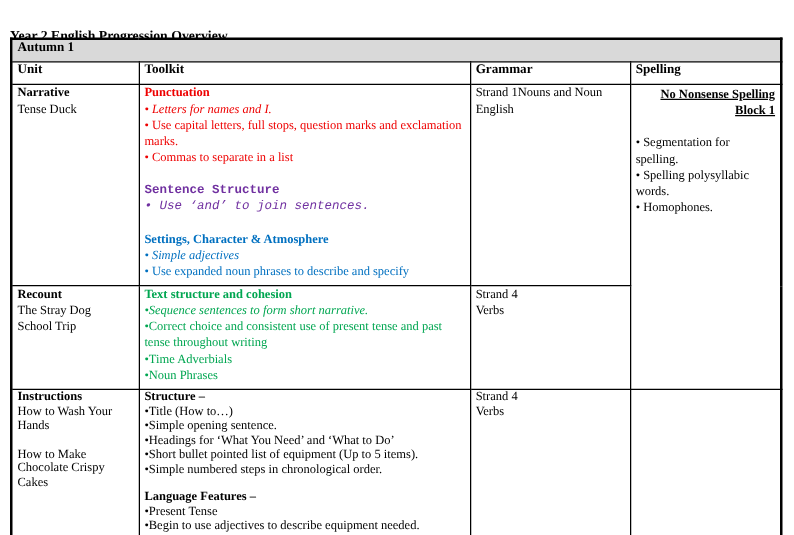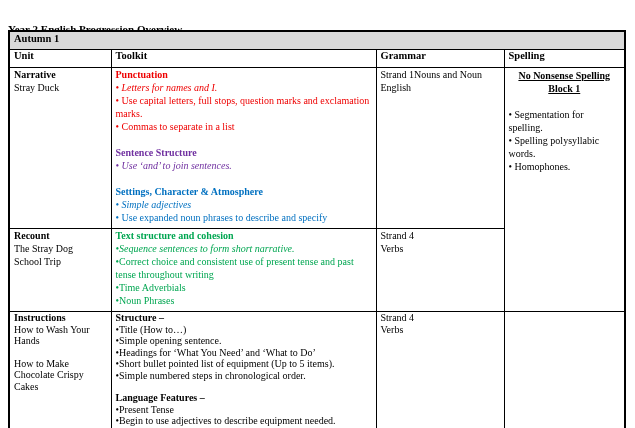--- a/index.html
+++ b/index.html
@@ -8,28 +8,28 @@
   table.grid{position:absolute;left:8px;top:30px;width:616px;border-collapse:collapse;table-layout:fixed;border:2px solid var(--border,#000);}
   td{border:1px solid var(--border,#000);vertical-align:top;padding:0px 4px 4px 4px;font-size:10px;line-height:13px;overflow:hidden;}
   tr.term-row td{background:var(--term_bg,#d9d9d9);font-weight:bold;font-size:10.5px;height:13px;line-height:13px;padding-left:4px;}
   tr.head-row td{font-weight:bold;height:13px;line-height:12px;font-size:10.5px;}
   tr.r1{height:160px;margin-top:24px;} tr.r2{height:78px;} tr.r3{height:127px;}
   tr.r3 td{line-height:11.5px;}
   .b{font-weight:bold;}
   .hd{font-weight:bold;}
   .it{font-style:italic;}
   .tx-red{color:var(--red,#e00);}
-  .tx-purple{color:var(--purple,#7030a0);}
+  .tx-purple{color:var(--purple,#7030a0);font-family:Liberation Mono, monospace;}
   .tx-blue{color:var(--blue,#0070c0);}
   .tx-green{color:var(--green,#00a651);}
   .bs::before{content:"\2022\00a0";}
   .bn::before{content:"\2022";}
   .spacer{height:13px;}
   tr.r3 .spacer{height:11px;}
-  .sp-head{font-weight:bold;text-decoration:underline;text-align:center;}
+  .sp-head{font-weight:bold;text-decoration:underline;text-align:right;}
   .spelling{padding-top:1px;}
 </style>
 </head>
 <body>
 
 <div class="page-title">Year 2 English Progression Overview</div>
 
 <table class="grid">
   <colgroup>
     <col style="width:102px">
@@ -46,21 +46,21 @@
   <tr class="head-row">
     <td>Unit</td>
     <td>Toolkit</td>
     <td>Grammar</td>
     <td>Spelling</td>
   </tr>
 
   <tr class="r1">
     <td>
       <div class="b">Narrative</div>
-      <div>Stray Duck</div>
+      <div>Tense Duck</div>
     </td>
     <td>
       <div class="hd tx-red">Punctuation</div>
       <div class="bs it tx-red">Letters for names and I.</div>
       <div class="bs tx-red">Use capital letters, full stops, question marks and exclamation marks.</div>
       <div class="bs tx-red">Commas to separate in a list</div>
       <div class="spacer"></div>
       <div class="hd tx-purple">Sentence Structure</div>
       <div class="bs it tx-purple">Use ‘and’ to join sentences.</div>
       <div class="spacer"></div>

